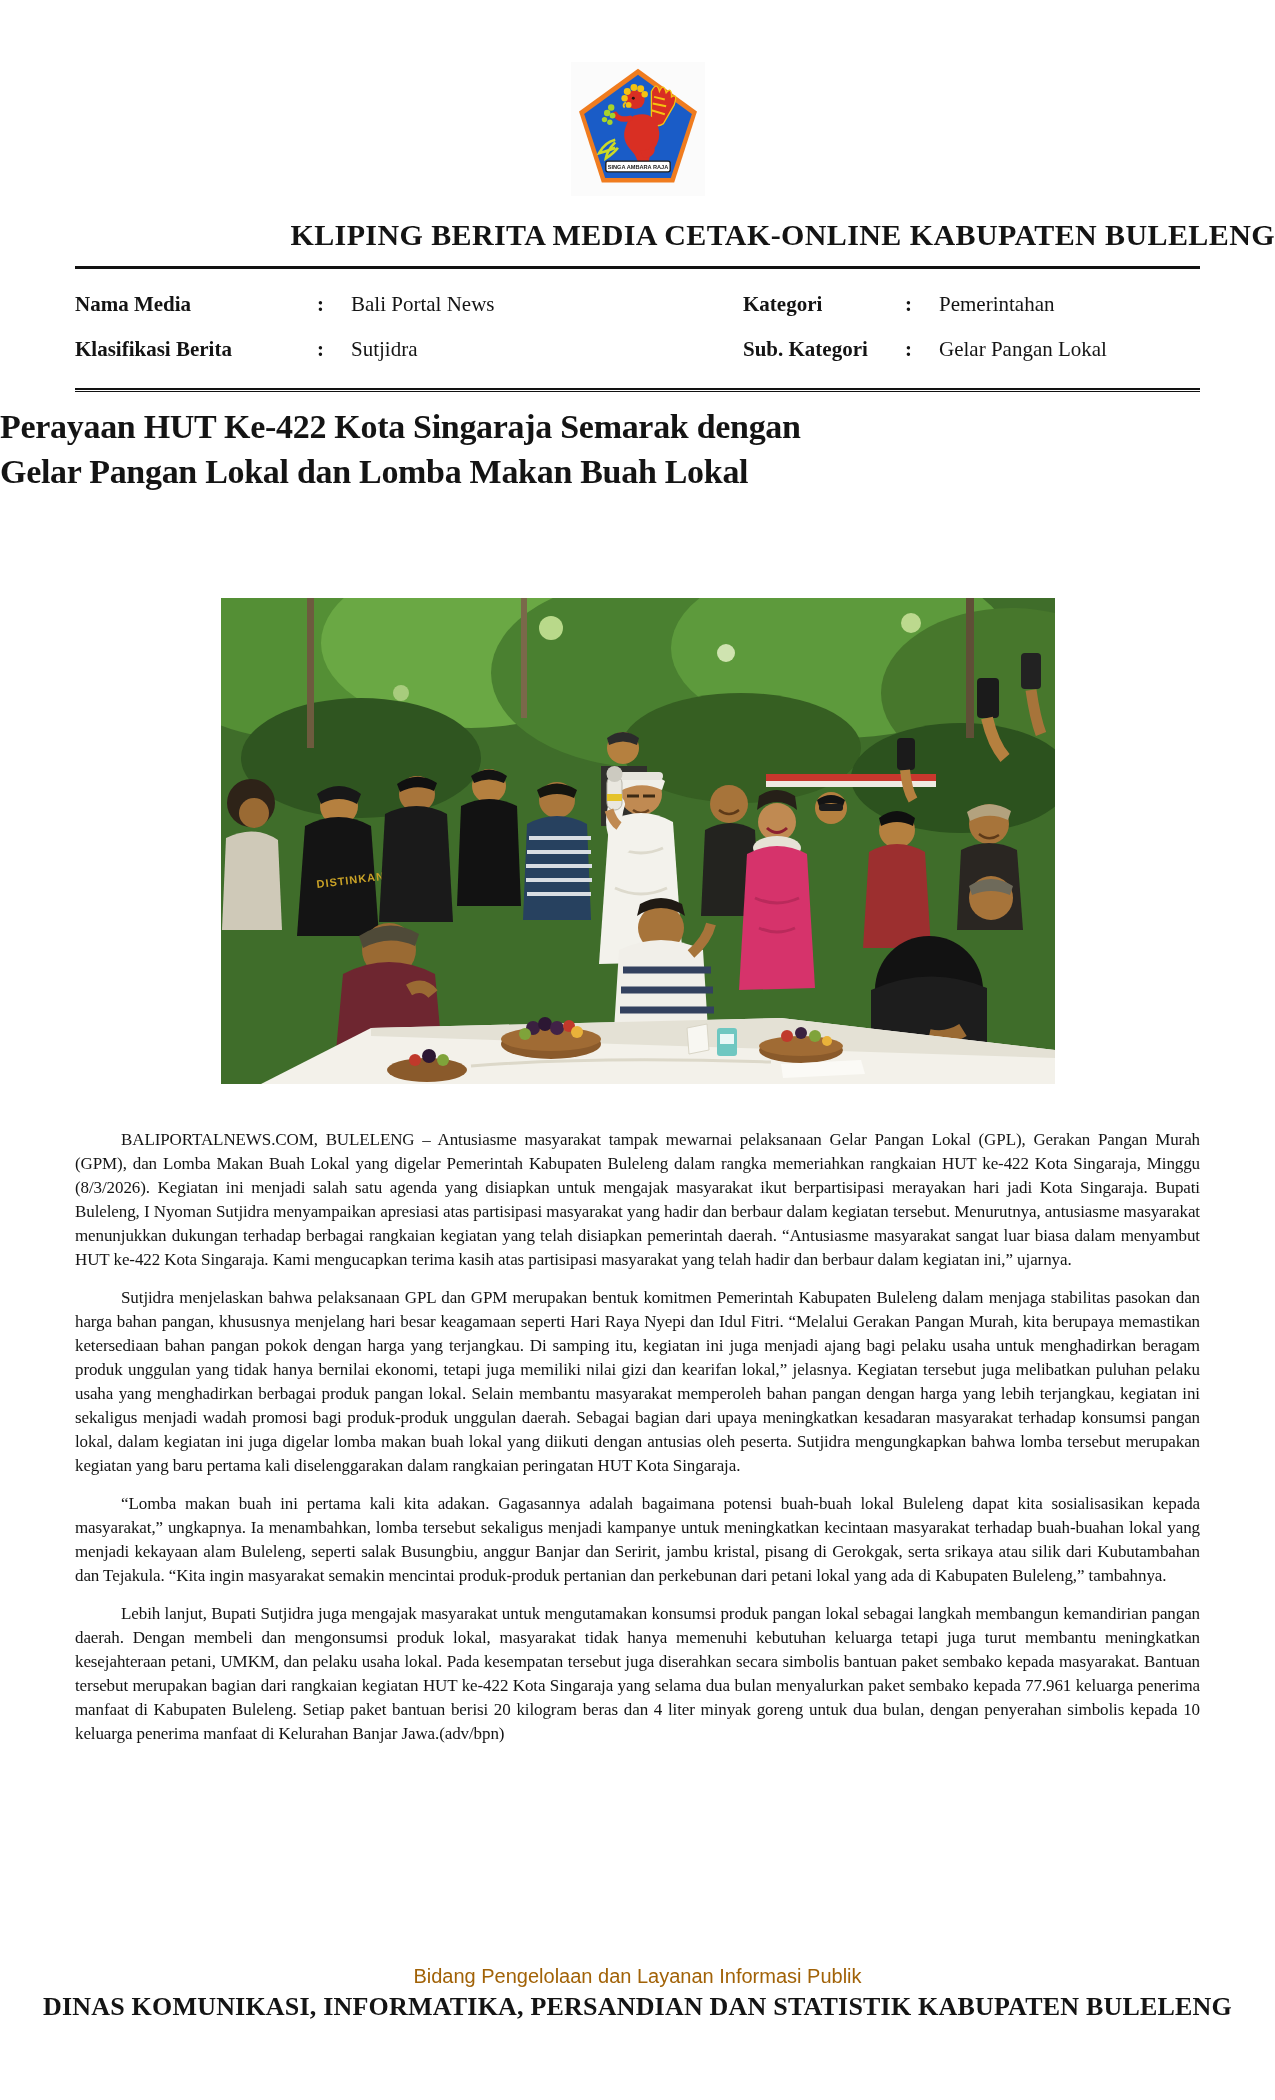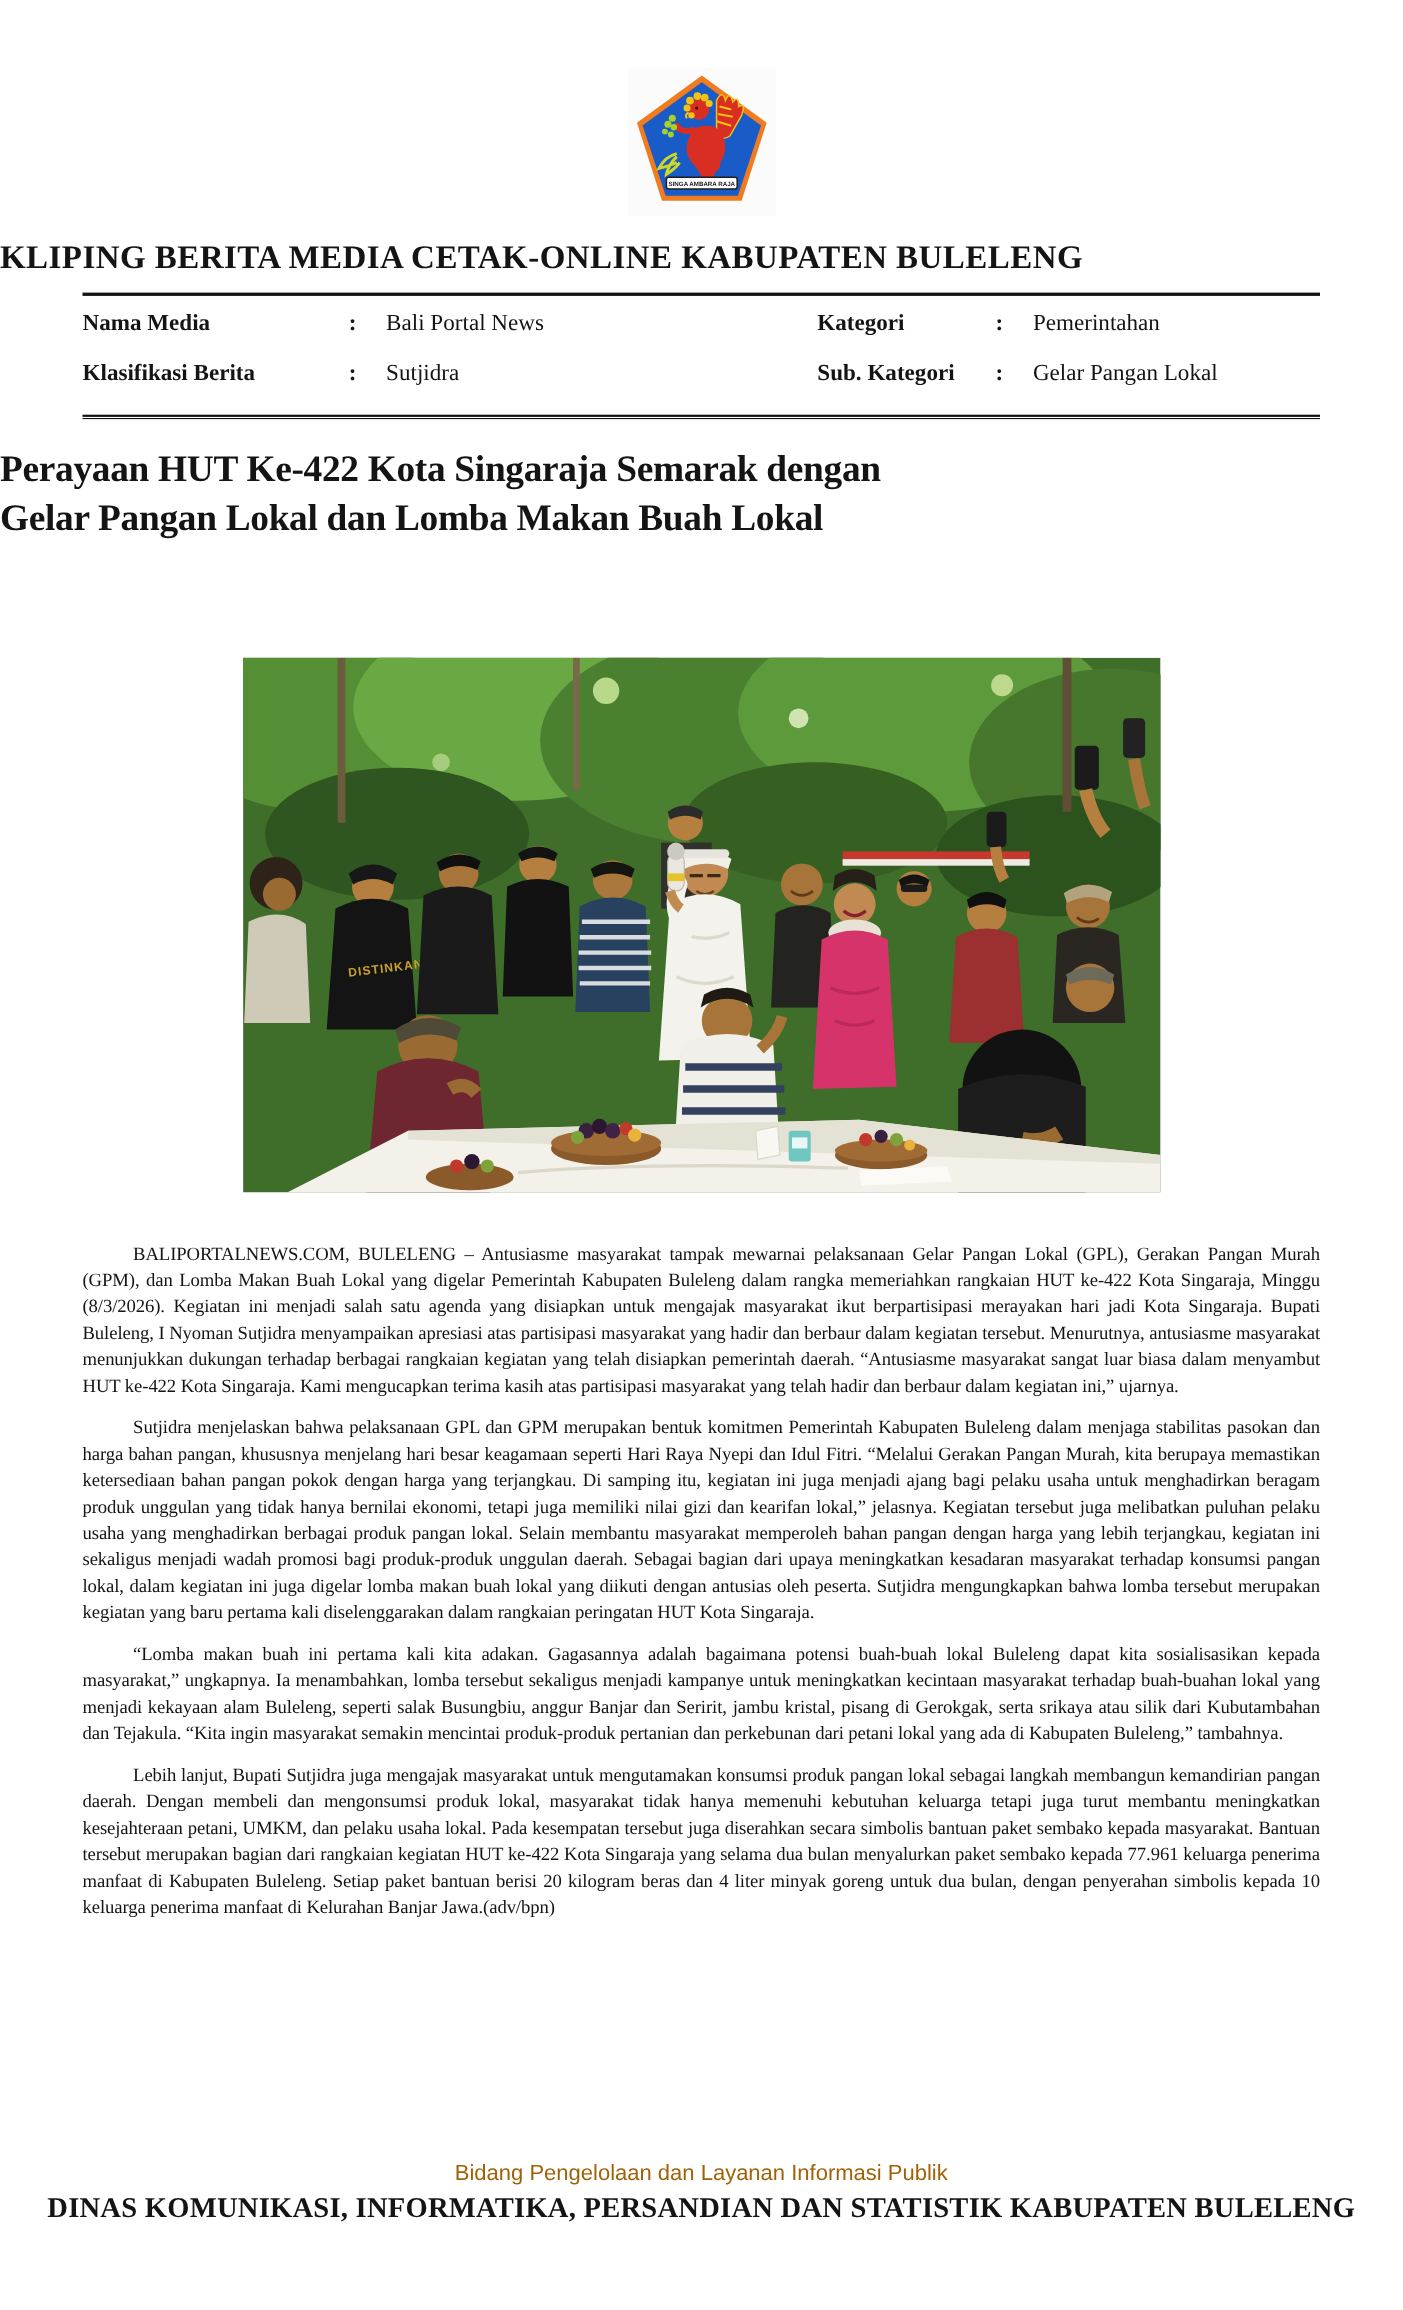--- a/index.html
+++ b/index.html
@@ -25,35 +25,35 @@
     height: 134px;
     background: #fcfcfc;
   }
 
   
   .doc-title {
     position: absolute;
     top: 218px;
     left: 0;
     width: 100%;
-    text-align: left;
+    text-align: right;
     font-size: 30px;
     font-weight: bold;
     letter-spacing: 0.4px;
     white-space: nowrap;
   }
 
   
   .meta {
     position: absolute;
     top: 266px;
     left: 75px;
     right: 75px;
     border-top: 3px solid #121212;
-    padding-top: 12px;
+    padding-top: 23px;
   }
   .meta-row {
     display: grid;
     grid-template-columns: 242px 34px 392px 162px 34px 1fr;
     align-items: baseline;
     height: 45px;
     font-size: 21px;
   }
   .meta-label { font-weight: bold; }
   .meta-colon { font-weight: bold; text-align: left; }

